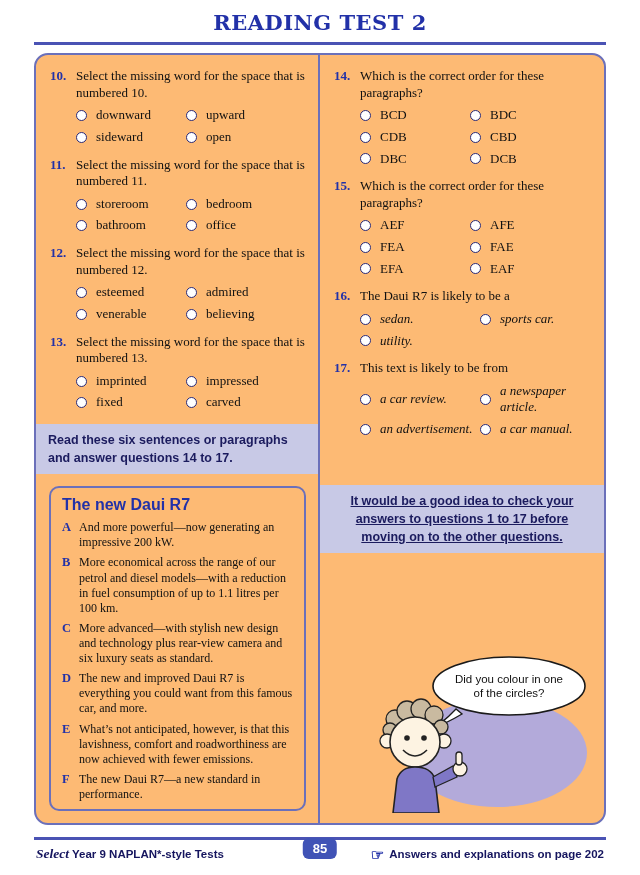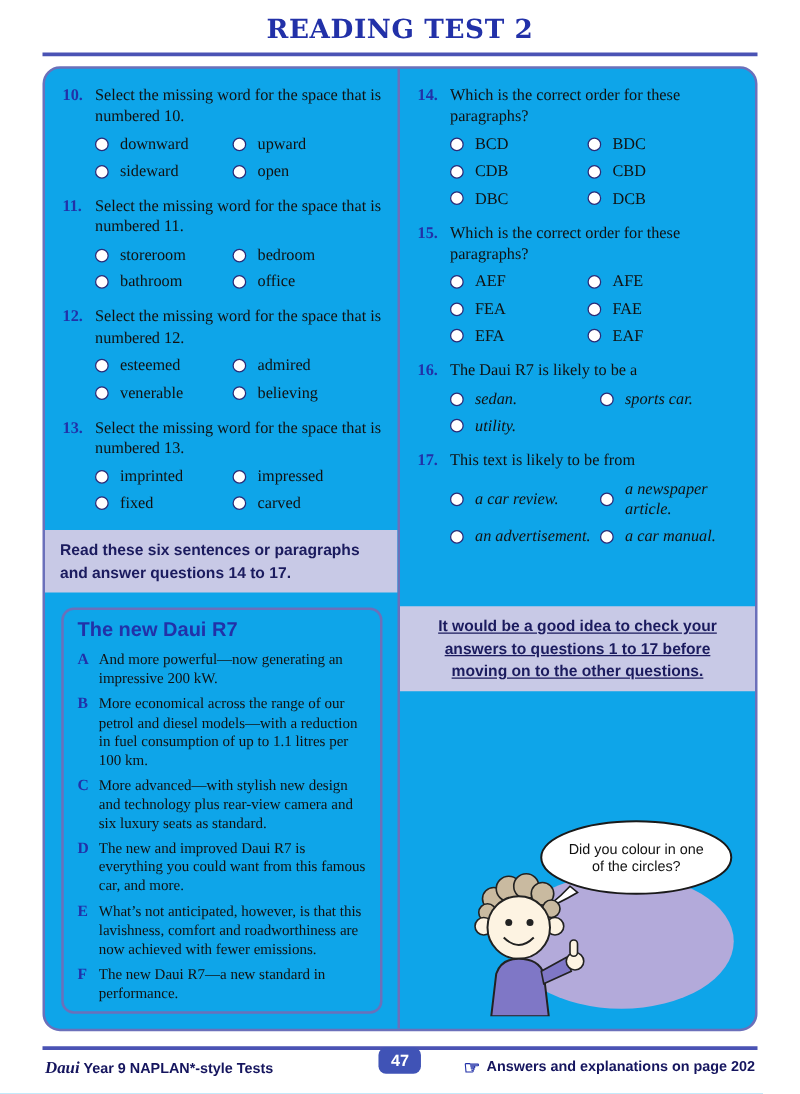--- a/index.html
+++ b/index.html
@@ -28,21 +28,21 @@
   }
   .header-rule { border-top: 3px solid #4a53b4; }
 
   .test-box {
     margin-top: 8px;
     border: 2px solid #6b70ba;
     border-radius: 14px;
     height: 772px;
     display: flex;
     overflow: hidden;
-    background: #0ea5e9;
+    background: #fdba74;
   }
   .col { width: 50%; display: flex; flex-direction: column; overflow: hidden; }
   .col.left { border-right: 2px solid #6b70ba; }
 
   .q-list { padding: 13px 8px 0 14px; }
   .question { margin-bottom: 11px; }
   .q-head { display: flex; font-size: 13px; line-height: 1.28; }
   .q-num { flex: none; width: 26px; font-weight: bold; color: #2231a8; }
   .q-text { flex: 1; }
   .options { margin: 6px 0 0 26px; display: grid; row-gap: 5px; column-gap: 4px; }
@@ -392,23 +392,23 @@
         </svg>
       </div>
     </div>
 
   </div>
 
   <div class="footer">
     <div class="footer-rule"></div>
     <div class="footer-row">
       <div class="footer-left">
-        <span class="brand">Daui</span><span> Year 9 NAPLAN*-style Tests</span>
+        <span class="brand">Select</span><span> Year 9 NAPLAN*-style Tests</span>
       </div>
       <div class="footer-right">
         <span class="hand">☞</span>
         <span>Answers and explanations on page 202</span>
       </div>
     </div>
-    <div class="page-badge">47</div>
+    <div class="page-badge">85</div>
   </div>
 
 </div>
 
 </body></html>

